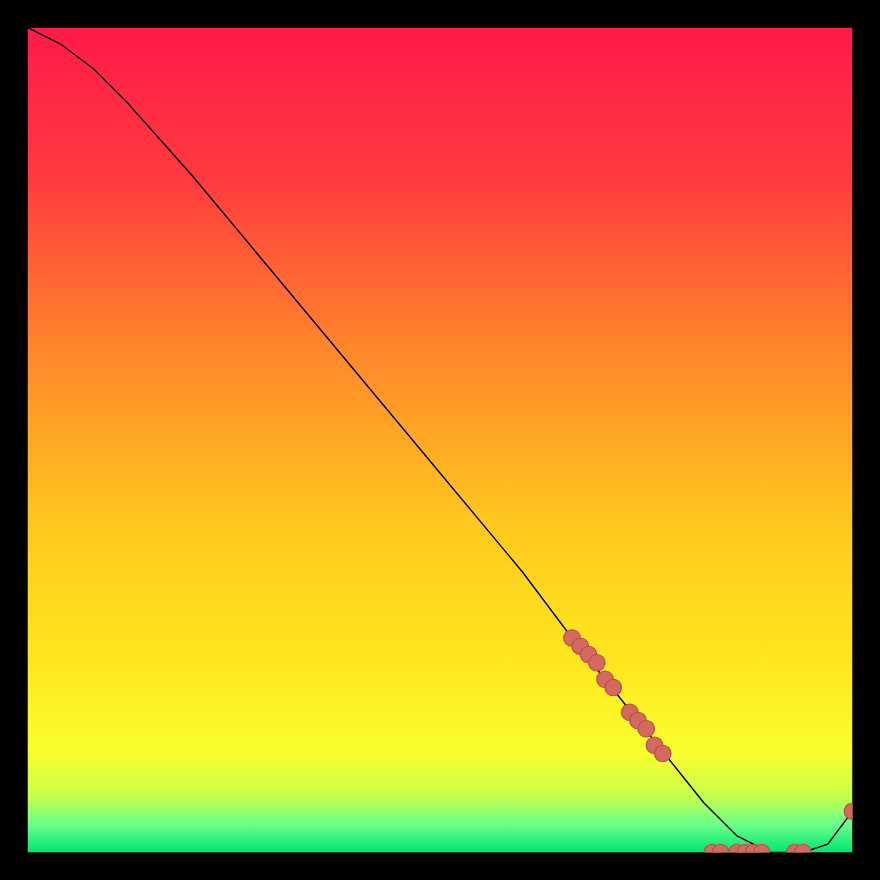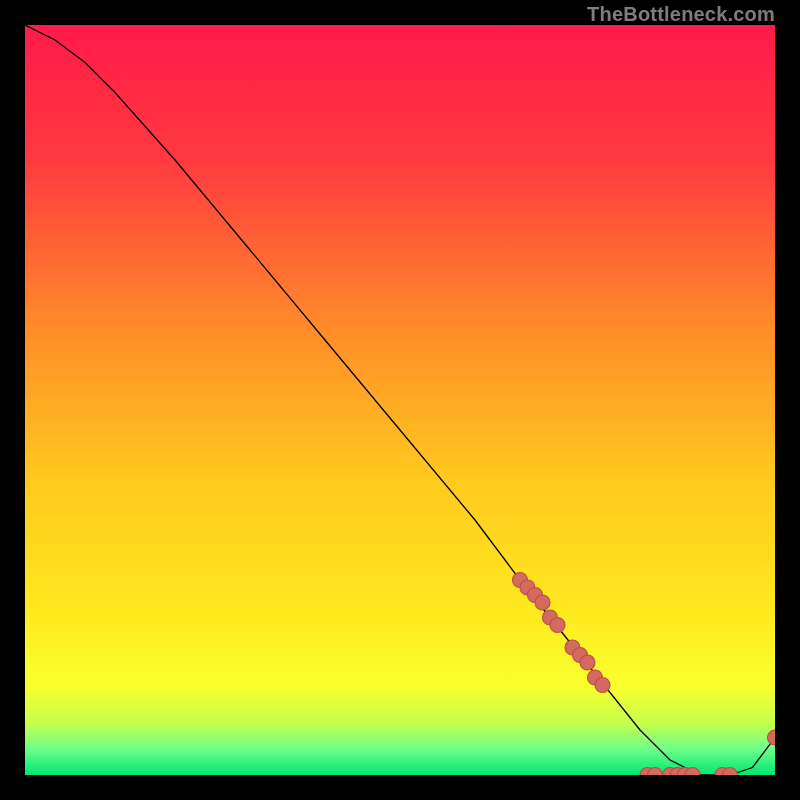--- a/index.html
+++ b/index.html
@@ -42,21 +42,20 @@
     font-weight: 600;
     color: #7d7d7d;
     letter-spacing: 0.2px;
   }
 </style>
 </head>
 <body>
 
 <div class="stage">
 
-  <div class="watermark">TheBottleneck.com</div>
 
   <div class="plot">
 
     <svg class="gradient" viewBox="0 0 100 100" preserveAspectRatio="none">
       <defs>
         <linearGradient id="bg-grad" x1="0" y1="0" x2="0" y2="1">
             <stop offset="0%" stop-color="#ff1a4a"></stop>
             <stop offset="18%" stop-color="#ff3a3f"></stop>
             <stop offset="40%" stop-color="#ff8a2a"></stop>
             <stop offset="60%" stop-color="#ffc81e"></stop>

